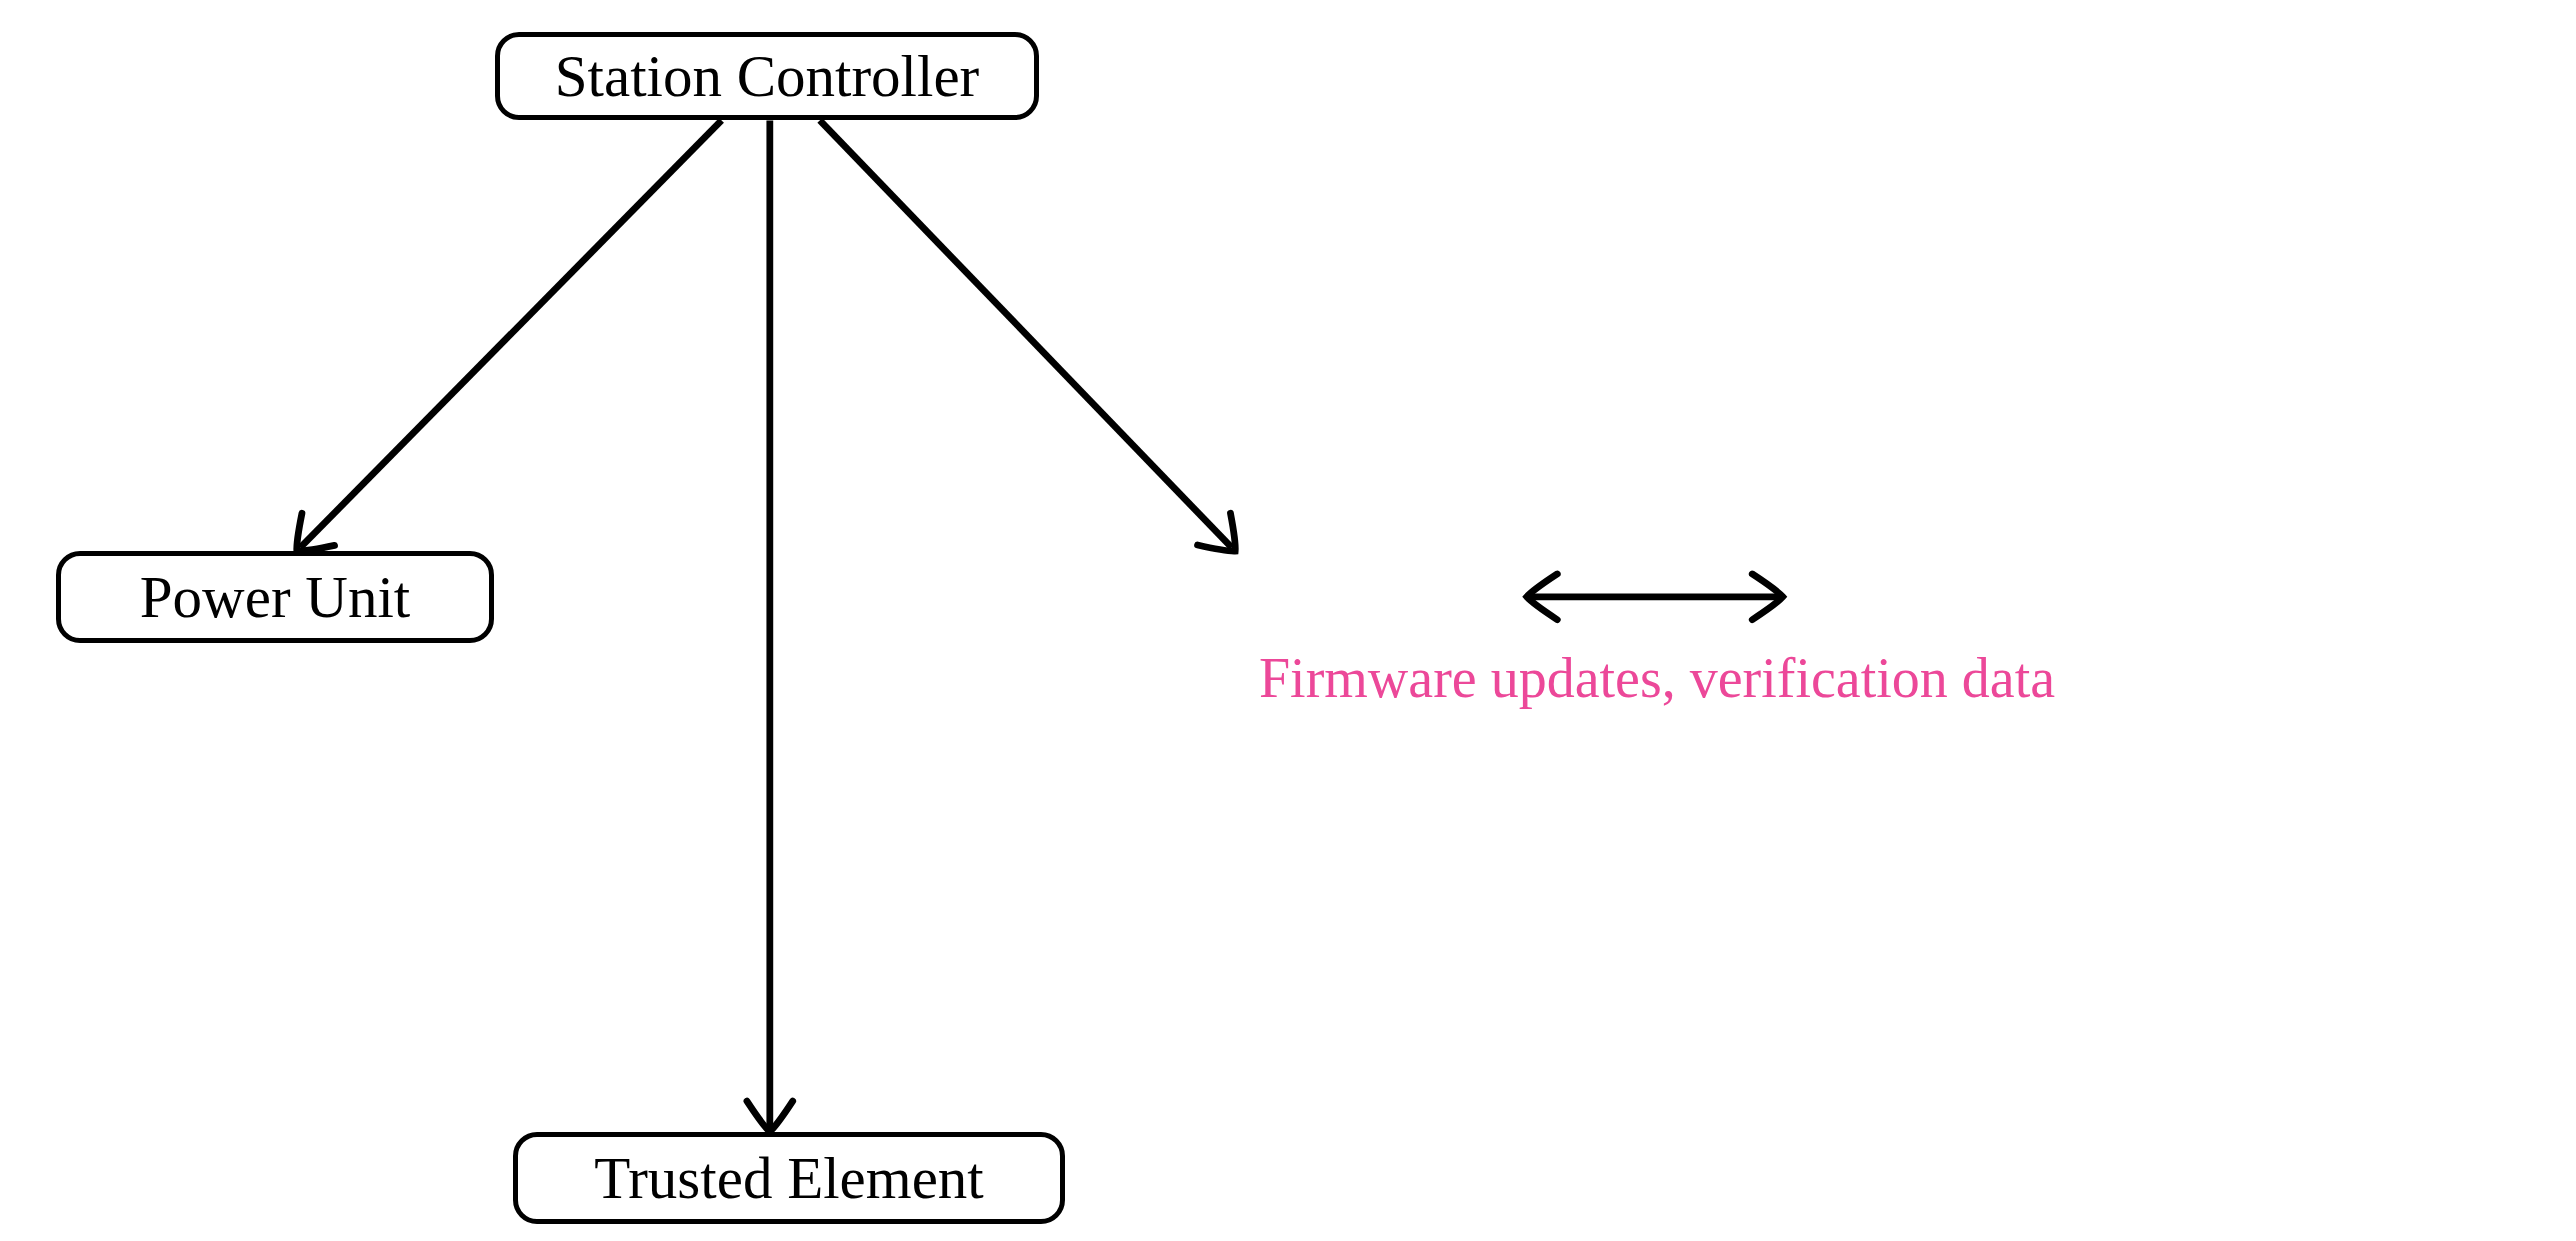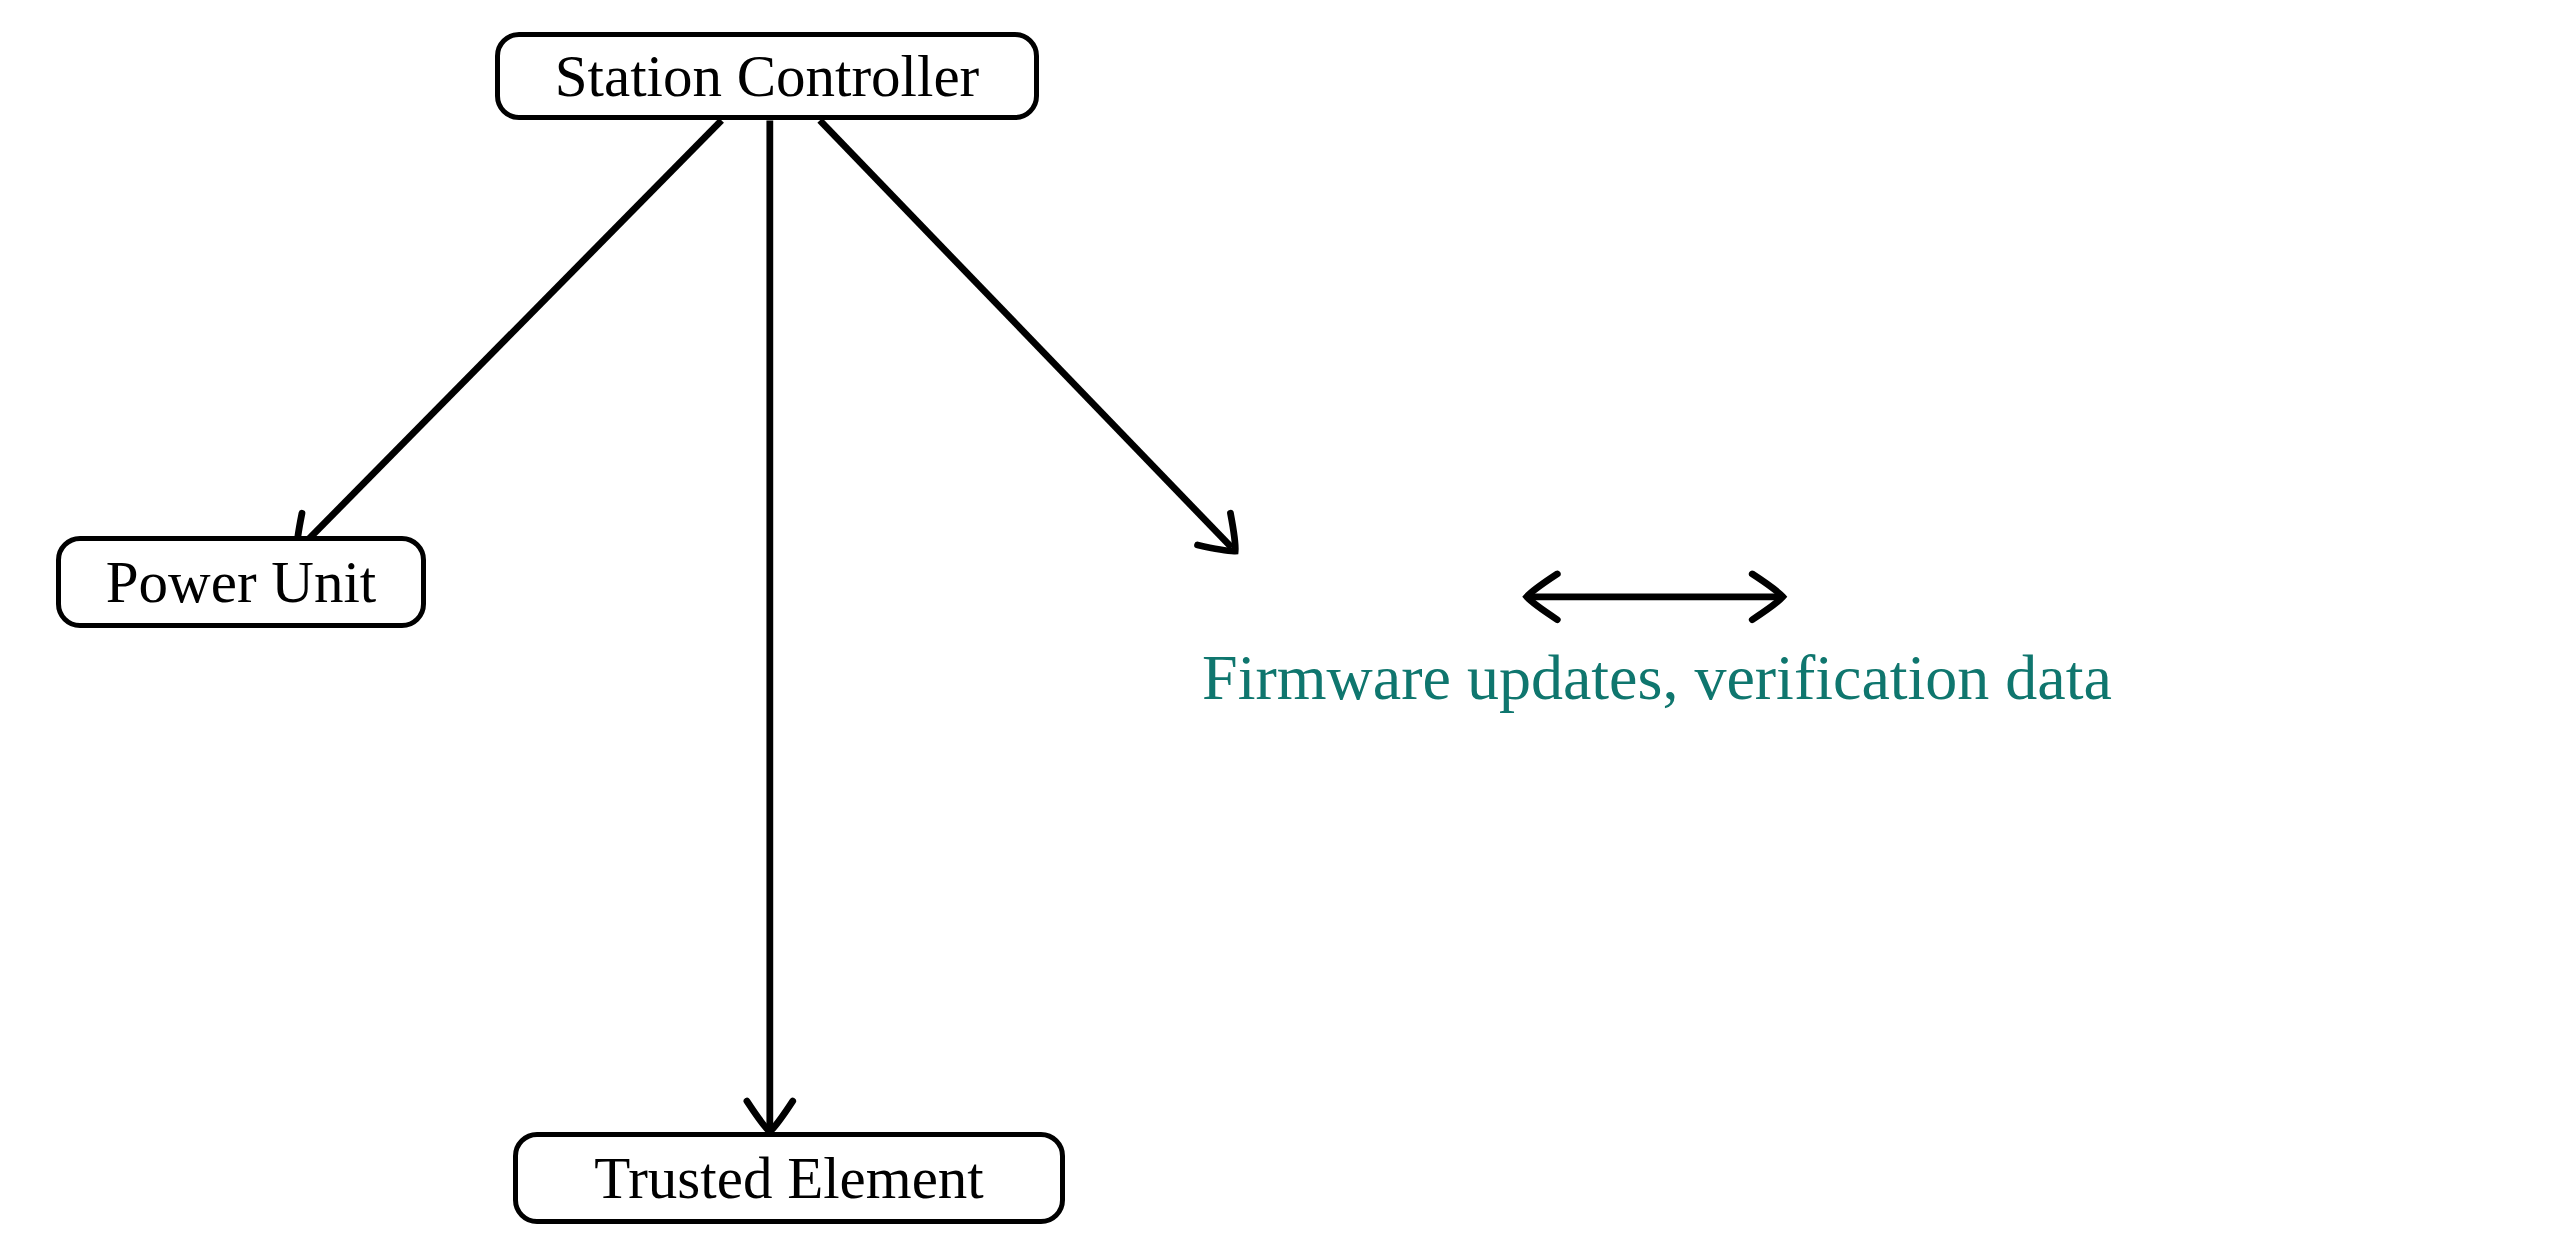--- a/index.html
+++ b/index.html
@@ -45,33 +45,33 @@
     border-radius: 24px;
     display: flex;
     align-items: center;
     justify-content: center;
     font-size: 59px;
     line-height: 1;
     white-space: nowrap;
     text-align: center;
   }
   .node-station   { left: 455px;  top: 32px;   width: 544px; height: 88px; }
-  .node-power     { left: 16px;   top: 536px;  width: 370px; height: 92px; }
+  .node-power     { left: 16px;   top: 551px;  width: 438px; height: 92px; }
   .node-comm      { left: 1014px; top: 551px;  width: 470px; height: 92px; }
   .node-blockchain{ left: 1746px; top: 551px;  width: 811px; height: 92px; }
   .node-trusted   { left: 473px;  top: 1132px; width: 552px; height: 92px; }
   .edge-label {
     position: absolute;
     left: 1617px;
     top: 678px;
     transform: translate(-50%, -50%);
-    font-size: 64px;
+    font-size: 56px;
     line-height: 1;
     white-space: nowrap;
-    color: #0f766e;
+    color: #ec4899;
   }
 </style>
 </head>
 <body>
 
 <div class="stage">
 
   <svg class="edges-svg" viewBox="0 0 3039 1465" xmlns="http://www.w3.org/2000/svg">
 
     <g>

